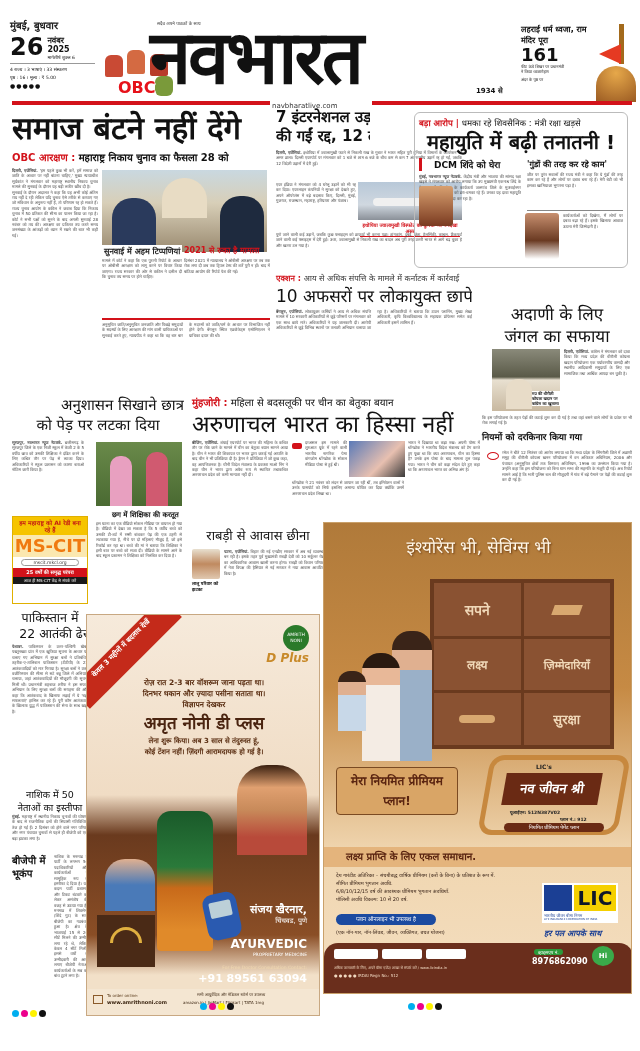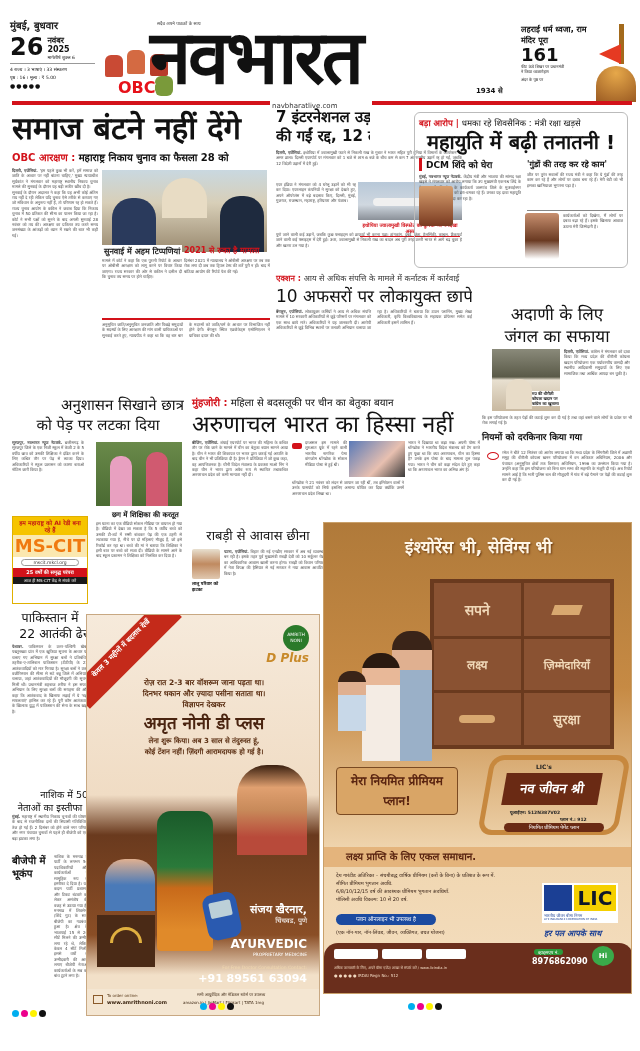--- a/index.html
+++ b/index.html
@@ -110,21 +110,21 @@
 
 <div class="abs" style="left:414px;top:112px;width:214px;height:156px;border:1px solid #bbb;border-radius:6px;padding:4px">
   <div style="font-size:8.5px;white-space:nowrap;font-weight:bold">
     <span class="red">बड़ा आरोप</span>
     <span class="red">|</span>
     <span style="font-weight:normal">धमका रहे शिवसैनिक : मंत्री रक्षा खड़से</span>
   </div>
   <div class="hl" style="font-size:20px;line-height:28px;text-align:center">महायुति में बढ़ी तनातनी !</div>
   <div style="display:flex;gap:6px;margin-top:2px">
     <div style="width:102px">
-      <div style="border-left:3px solid #d3121a;padding-left:4px;font-size:9px;font-weight:bold"><span>DCM शिंदे को घेरा</span></div>
+      <div style="border-left:3px solid #d3121a;padding-left:12px;font-size:9px;font-weight:bold"><span>DCM शिंदे को घेरा</span></div>
       <div class="txt" style="margin-top:3px;height:90px;position:relative">
         <span><b>मुंबई, नवभारत न्यूज नेटवर्क.</b> केंद्रीय मंत्री और भाजपा की सांसद रक्षा खड़से ने मंगलवार को आरोप लगाया कि उप मुख्यमंत्री एकनाथ शिंदे के नेतृत्व वाली शिवसेना के कार्यकर्ता जलगांव जिले के मुक्ताईनगर विधानसभा क्षेत्र में लोगों को डरा-धमका रहे हैं। उनका यह दावा महायुति के भीतर नई तनातनी पैदा कर रहा है।</span>
         <div style="position:absolute;left:0;top:12px;width:34px;height:40px;background:linear-gradient(180deg,#d8a070,#7a3a20);border-radius:3px"></div>
       </div>
     </div>
     <div style="width:96px">
       <div style="font-size:8px;font-weight:bold;white-space:nowrap">'गुंडों की तरह कर रहे काम'</div>
       <div class="txt" style="margin-top:3px;height:36px">
           <span>जीत पर तुरंत सवालों की राज्य मंत्री ने कहा कि ये गुंडों की तरह काम कर रहे हैं और लोगों पर दबाव बना रहे हैं। मेरी बेटी को भी इसका खामियाजा भुगतना पड़ा है।</span>
         </div>
@@ -225,21 +225,21 @@
 </div>
 
 <div class="abs" style="left:12px;top:610px;width:76px;height:140px">
   <div class="hl" style="font-size:12.5px;line-height:16px;font-weight:normal;text-align:center">पाकिस्तान में</div>
   <div class="hl" style="font-size:12.5px;line-height:16px;font-weight:normal;text-align:right">22 आतंकी ढेर</div>
   <div class="txt" style="height:140px;margin-top:2px">
       <span><b>पेशावर.</b> पाकिस्तान के उत्तर-पश्चिमी खैबर पख्तूनख्वा प्रांत में एक खुफिया सूचना के आधार पर चलाए गए अभियान में सुरक्षा बलों ने प्रतिबंधित तहरीक-ए-तालिबान पाकिस्तान (टीटीपी) के 22 आतंकवादियों को मार गिराया है। सुरक्षा बलों ने उत्तर वजीरिस्तान की सीमा से सटे बन्नू जिले में अभियान चलाया, जहां आतंकवादियों की मौजूदगी की सूचना मिली थी। प्रधानमंत्री शहबाज शरीफ ने इस सफल अभियान के लिए सुरक्षा बलों की सराहना की और कहा कि आतंकवाद के खिलाफ लड़ाई में ये 'बड़ी सफलताएं' हासिल कर रहे हैं। पूरी कौम आतंकवाद के खिलाफ युद्ध में पाकिस्तान की सेना के साथ खड़ी है।</span>
     </div>
 </div>
 <div class="abs" style="left:12px;top:788px;width:76px;height:220px">
-  <div class="hl" style="font-size:9.5px;line-height:13px;font-weight:normal;text-align:right">नाशिक में 50</div>
+  <div class="hl" style="font-size:9.5px;line-height:13px;font-weight:normal;text-align:center">नाशिक में 50</div>
   <div class="hl" style="font-size:9.5px;line-height:13px;font-weight:normal;text-align:center">नेताओं का इस्तीफा</div>
   <div class="txt" style="height:40px">
       <span><b>मुंबई.</b> महाराष्ट्र में स्थानीय निकाय चुनावों की घोषणा के बाद से राजनीतिक दलों की सियासी गतिविधियां तेज हो गई हैं। 2 दिसंबर को होने वाले नगर परिषद और नगर पंचायत चुनावों से पहले ही बीजेपी को एक बड़ा झटका लगा है।</span>
     </div>
   <div style="font-size:10px;font-weight:bold;width:40px;line-height:13px;float:left;margin-right:2px">बीजेपी में भूकंप</div>
   <div class="txt" style="height:130px">
       <span>नाशिक के मनमाड में पार्टी के लगभग 50 पदाधिकारियों और कार्यकर्ताओं ने सामूहिक रूप से इस्तीफा दे दिया है। यह कदम पार्टी प्रशासन और टिकट बंटवारे को लेकर असंतोष की वजह से उठाया गया है। मनमाड में शिवसेना (शिंदे गुट) के साथ बीजेपी का गठबंधन हुआ है। क्षेत्र के भाजपाई 15 से 20 सीटें मिलने की उम्मीद लगा रहे थे, लेकिन केवल 4 सीटें मिलीं। इससे वर्षों से उम्मीदवारी की आस लगाए बीजेपी नेताओं कार्यकर्ताओं के सब्र का बांध टूटने लगा है।</span>
     </div>
 </div>
 
@@ -273,21 +273,21 @@
   <div style="position:absolute;left:0;top:374px;width:234px;height:28px;background:#f4e6d2">
     <div style="position:absolute;left:6px;top:6px;width:10px;height:9px;border:1px solid #8a5a2a"></div>
     <div style="position:absolute;left:20px;top:4px;font-size:4px;color:#5a3a1a">To order online:</div>
     <div style="position:absolute;left:20px;top:10px;font-size:5px;font-weight:bold;color:#3a2410">www.amrithnoni.com</div>
     <div style="position:absolute;left:110px;top:3px;font-size:4px;color:#3a2410">सभी आयुर्वेदिक और मेडिकल स्टोर्स पर उपलब्ध</div>
     <div style="position:absolute;left:96px;top:11px;font-size:4px;color:#3a2410">amazon.in | JioMart | Flipkart | TATA 1mg</div>
   </div>
 </div>
 
 <div class="abs" style="left:323px;top:522px;width:309px;height:472px;background:linear-gradient(180deg,#b07a3a 0%,#c68a44 35%,#f0d6b0 70%,#f4dec0 100%);border:1px solid #c9a06a;overflow:hidden">
-  <div style="position:absolute;left:0;top:12px;width:309px;text-align:center;font-size:17px;font-weight:bold;color:#fff6e6;text-shadow:1px 1px 2px #6a3a10">इंश्योरेंस भी, सेविंग्स भी</div>
+  <div style="position:absolute;left:0;top:12px;width:309px;text-align:center;font-size:17px;font-weight:normal;color:#fff6e6;text-shadow:1px 1px 2px #6a3a10">इंश्योरेंस भी, सेविंग्स भी</div>
   <div style="position:absolute;left:106px;top:56px;width:184px;height:170px;background:#6a3a1e;padding:4px;display:grid;grid-template-columns:1fr 1fr;gap:3px">
     <div style="background:#8a5232;color:#f0d8b8;font-size:14px;font-weight:bold;display:flex;align-items:center;justify-content:center">सपने</div>
     <div style="background:#8a5232;display:flex;align-items:center;justify-content:center">
         <div style="width:28px;height:10px;background:#d8a870;transform:skewX(-20deg)"></div>
       </div>
     <div style="background:#8a5232;color:#f0d8b8;font-size:12px;font-weight:bold;display:flex;align-items:center;justify-content:center">लक्ष्य</div>
     <div style="background:#8a5232;color:#f0d8b8;font-size:11px;font-weight:bold;display:flex;align-items:center;justify-content:center">ज़िम्मेदारियाँ</div>
     <div style="background:#8a5232;display:flex;align-items:center;justify-content:center">
         <div style="width:36px;height:8px;background:#d8a870;border-radius:4px"></div>
       </div>

